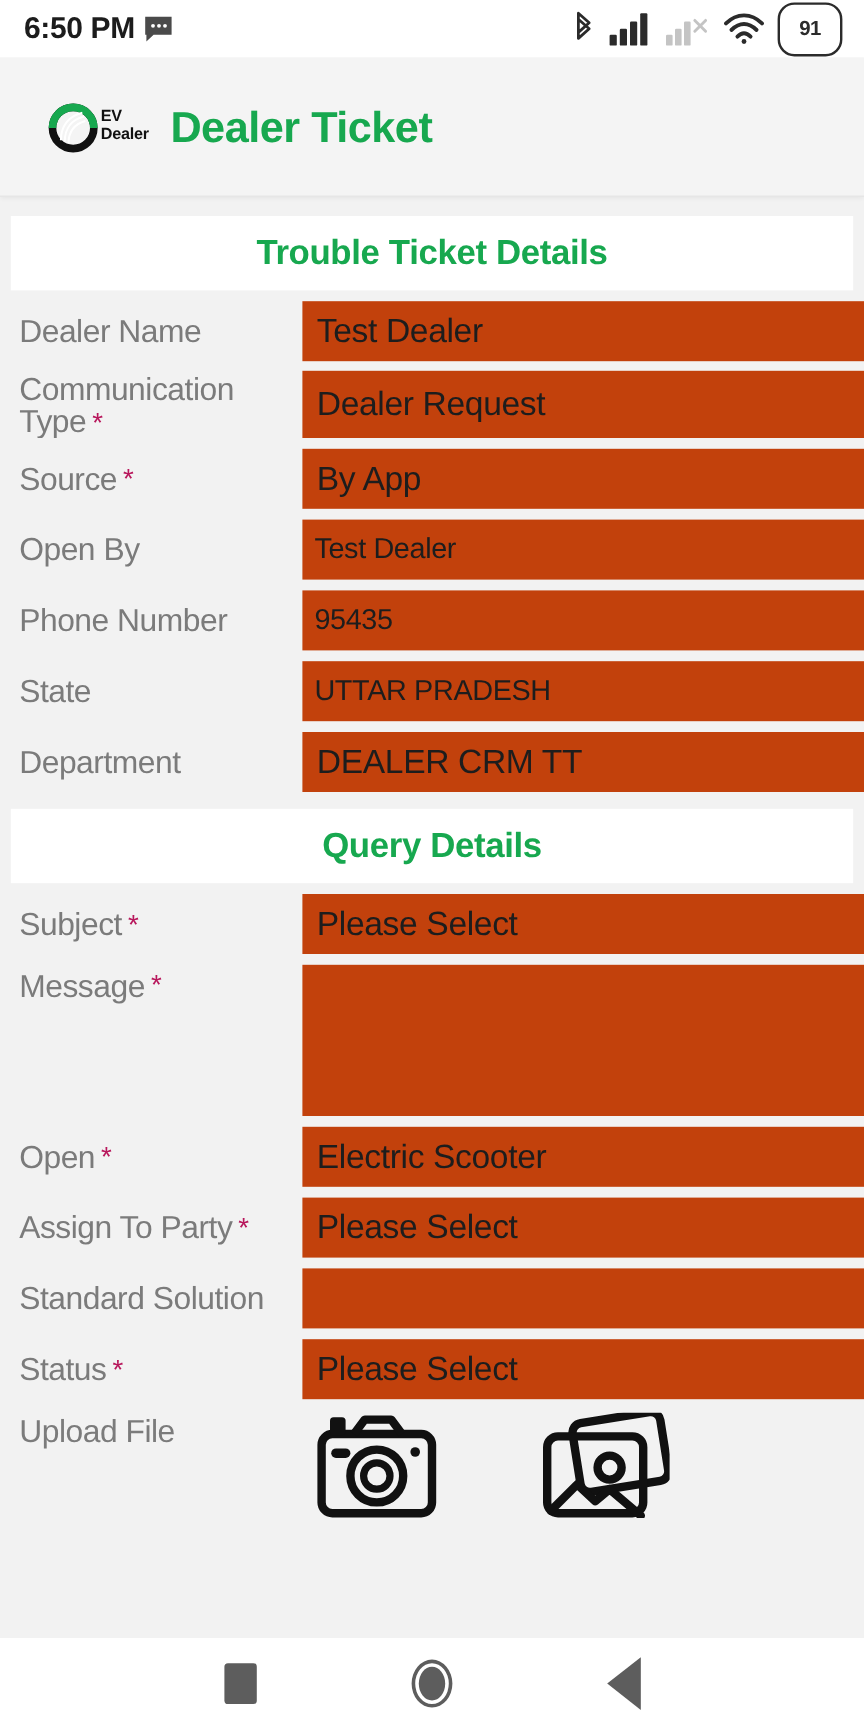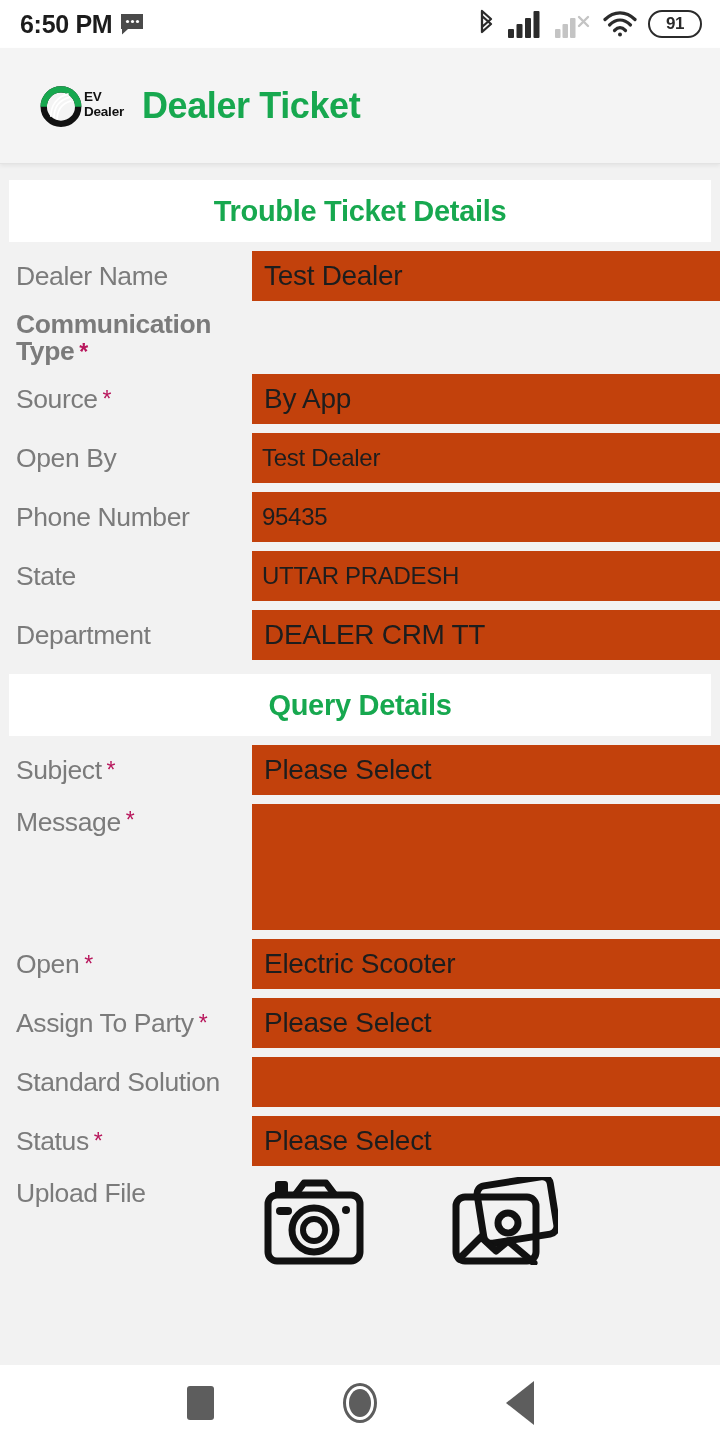--- a/index.html
+++ b/index.html
@@ -37,21 +37,21 @@
     font-weight: bold;
     color: #1c1c1c;
     letter-spacing: -0.3px;
   }
   .status-right { display: flex; align-items: center; gap: 11px; }
 
   .ic { display: block; }
 
   .battery {
     width: 54px;
-    height: 28px;
+    height: 45px;
     border: 2.5px solid #2b2b2b;
     border-radius: 14px;
     display: flex;
     align-items: center;
     justify-content: center;
     font-size: 17px;
     font-weight: bold;
     color: #2b2b2b;
     letter-spacing: -0.5px;
   }
@@ -150,21 +150,20 @@
 
   
   .row.wrap-row { margin-top: 8px; }
   .row.wrap-row .row-label {
     align-items: flex-start;
     padding-top: 2px;
     line-height: 1.02;
     display: block;
     max-height: 58px;
     overflow: hidden;
-    font-weight: bold;
   }
 
   
   .row.msg { margin-top: 9px; }
   .row.msg .row-label { align-items: flex-start; padding-top: 4px; }
   .row.msg .row-value { min-height: 126px; }
 
   
   .upload-row {
     display: flex;
@@ -313,20 +312,21 @@
       <div class="row-label">
         <span>Dealer Name</span>
       </div>
       <div class="row-value">Test Dealer</div>
     </div>
 
     <div class="row wrap-row">
       <div class="row-label">
         <span>Communication Type</span><span class="req">*</span>
       </div>
+      <div class="row-value">Dealer Request</div>
     </div>
 
     <div class="row">
       <div class="row-label">
         <span>Source</span>
           <span class="req">*</span>
       </div>
       <div class="row-value">By App</div>
     </div>
 

